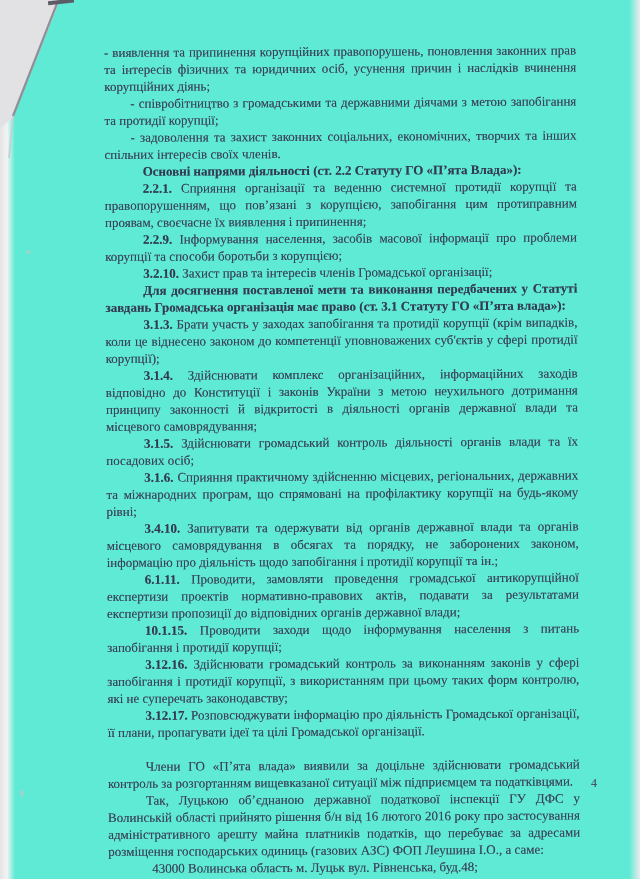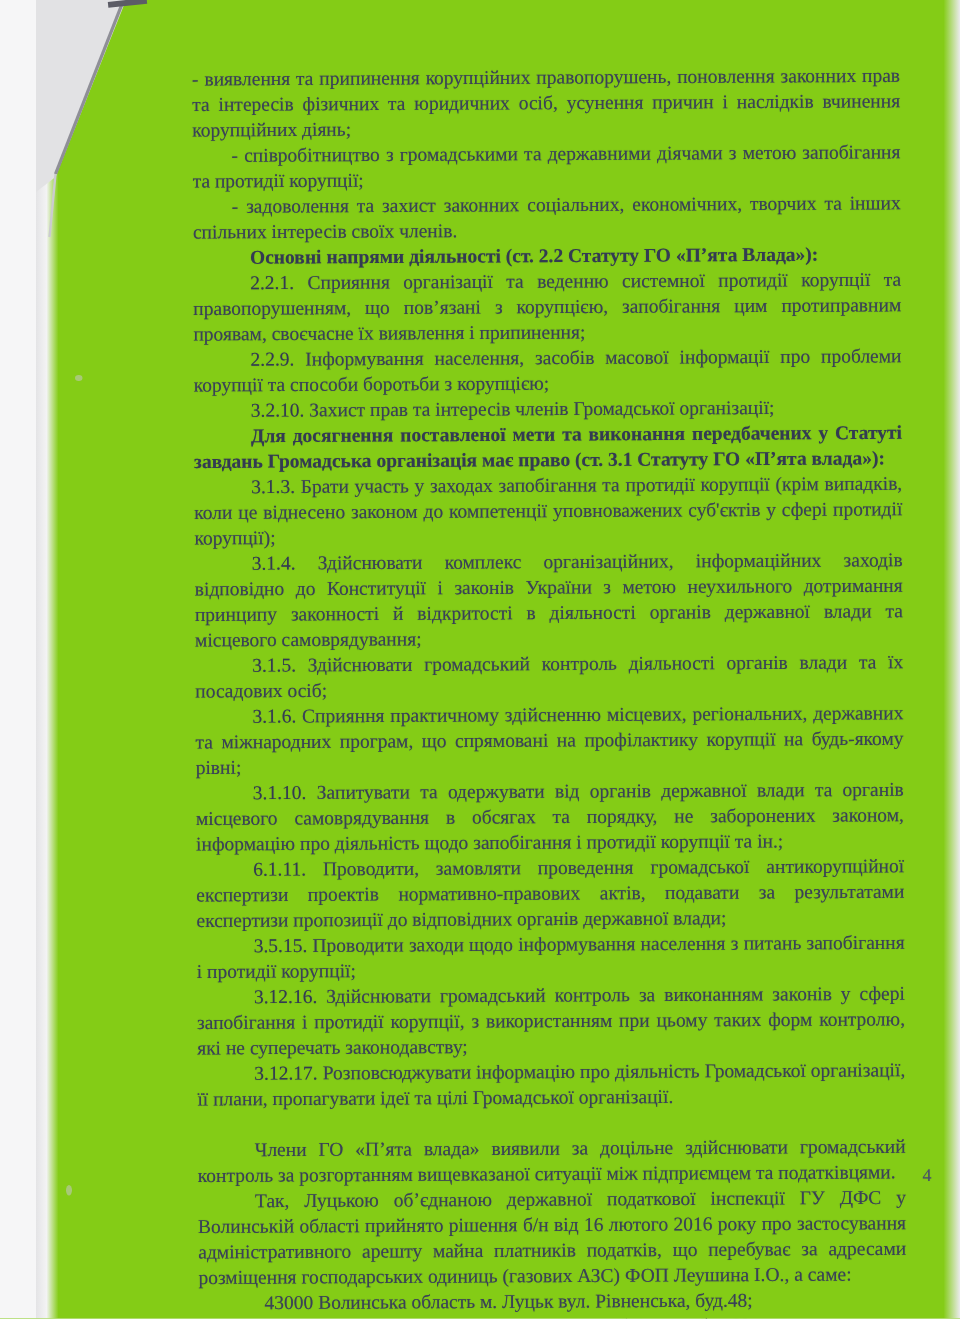--- a/index.html
+++ b/index.html
@@ -5,22 +5,21 @@
   html, body { margin: 0; padding: 0; }
   body {
     width: 640px; height: 879px;
     background: #f6f6f7;
     font-family: "Liberation Serif", serif;
     position: relative;
     overflow: hidden;
   }
   .scan-page {
     position: absolute; inset: 0;
-    background: #84cc16;
-    margin-left: 24px;
+    background: #5eead4;
   }
   
   .corner-svg { position: absolute; left: 0; top: 0; }
   
   .edge-left {
     position: absolute; left: 0; top: 0; bottom: 0; width: 16px;
     background: linear-gradient(90deg, #e4e4e6 0px, #f3f3f4 7px, rgba(255,255,255,0) 15px);
   }
   .edge-right {
     position: absolute; right: 0; top: 0; bottom: 0; width: 12px;
@@ -41,21 +40,21 @@
     transform-origin: left top;
     text-shadow: 0 0 0.5px rgba(58,66,87,0.55);
   }
   .doc-content p { margin: 0; }
   .para        { text-indent: 38px; }
   .para.flush  { text-indent: 0; }
   .para.dash   { text-indent: 26px; }
   .para.heading{ font-weight: bold; color: #333b52; }
   .para.address{ text-indent: 44px; text-align: left; }
   .para.gap    { margin-top: 17px; }
-  .para b      { font-weight: normal; color: #333b52; }
+  .para b      { font-weight: bold; color: #333b52; }
   .page-number {
     position: absolute; left: 591px; top: 776px;
     font-size: 12px; color: #4a5268;
     text-shadow: 0 0 0.5px rgba(74,82,104,0.5);
   }
 </style>
 </head>
 <body>
 
 <div class="scan-page">
@@ -79,23 +78,23 @@
       <p class="para dash">- задоволення та захист законних соціальних, економічних, творчих та інших спільних інтересів своїх членів.</p>
       <p class="para heading">Основні напрями діяльності (ст. 2.2 Статуту ГО «П’ята Влада»):</p>
       <p class="para item"><b>2.2.1. </b>Сприяння організації та веденню системної протидії корупції та правопорушенням, що пов’язані з корупцією, запобігання цим протиправним проявам, своєчасне їх виявлення і припинення;</p>
       <p class="para item"><b>2.2.9. </b>Інформування населення, засобів масової інформації про проблеми корупції та способи боротьби з корупцією;</p>
       <p class="para item"><b>3.2.10. </b>Захист прав та інтересів членів Громадської організації;</p>
       <p class="para heading">Для досягнення поставленої мети та виконання передбачених у Статуті завдань Громадська організація має право (ст. 3.1 Статуту ГО «П’ята влада»):</p>
       <p class="para item"><b>3.1.3. </b>Брати  участь у заходах запобігання та протидії корупції (крім випадків, коли це віднесено законом до компетенції уповноважених суб'єктів у сфері протидії корупції);</p>
       <p class="para item"><b>3.1.4. </b>Здійснювати комплекс організаційних, інформаційних заходів відповідно до Конституції і законів України з метою неухильного дотримання принципу законності й відкритості в діяльності органів державної влади та місцевого самоврядування;</p>
       <p class="para item"><b>3.1.5. </b>Здійснювати громадський контроль діяльності органів влади та їх посадових осіб;</p>
       <p class="para item"><b>3.1.6. </b>Сприяння практичному здійсненню місцевих, регіональних, державних та міжнародних програм, що спрямовані на профілактику корупції на будь-якому рівні;</p>
-      <p class="para item"><b>3.1.10. </b>Запитувати та одержувати від органів державної влади та органів місцевого самоврядування в обсягах та порядку, не заборонених законом, інформацію про діяльність щодо запобігання і протидії корупції та ін.;</p>
+      <p class="para item"><b>3.4.10. </b>Запитувати та одержувати від органів державної влади та органів місцевого самоврядування в обсягах та порядку, не заборонених законом, інформацію про діяльність щодо запобігання і протидії корупції та ін.;</p>
       <p class="para item"><b>6.1.11. </b>Проводити, замовляти проведення громадської антикорупційної експертизи проектів нормативно-правових актів, подавати за результатами експертизи пропозиції до відповідних органів державної влади;</p>
-      <p class="para item"><b>3.5.15. </b>Проводити заходи щодо інформування населення з питань запобігання і протидії корупції;</p>
+      <p class="para item"><b>10.1.15. </b>Проводити заходи щодо інформування населення з питань запобігання і протидії корупції;</p>
       <p class="para item"><b>3.12.16. </b>Здійснювати громадський контроль за виконанням законів у сфері запобігання і протидії корупції, з використанням при цьому таких форм контролю, які не суперечать законодавству;</p>
       <p class="para item"><b>3.12.17. </b>Розповсюджувати інформацію про діяльність Громадської організації, її плани,  пропагувати ідеї та цілі Громадської організації.</p>
       <p class="para item gap">Члени ГО «П’ята влада» виявили за доцільне здійснювати громадський контроль за розгортанням вищевказаної ситуації між підприємцем та податківцями.</p>
       <p class="para item">Так, Луцькою об’єднаною державної податкової інспекції ГУ ДФС у Волинській області прийнято рішення б/н від 16 лютого 2016 року про застосування адміністративного арешту майна платників податків, що перебуває за адресами розміщення господарських одиниць (газових АЗС) ФОП Леушина І.О., а саме:</p>
       <p class="para address">43000 Волинська область м. Луцьк вул. Рівненська, буд.48;</p>
       <p class="para address">43000 Волинська область м. Луцьк вул. Дубнівська, буд.60;</p>
     </div>
 
   <div class="page-number">4</div>
 </div>

